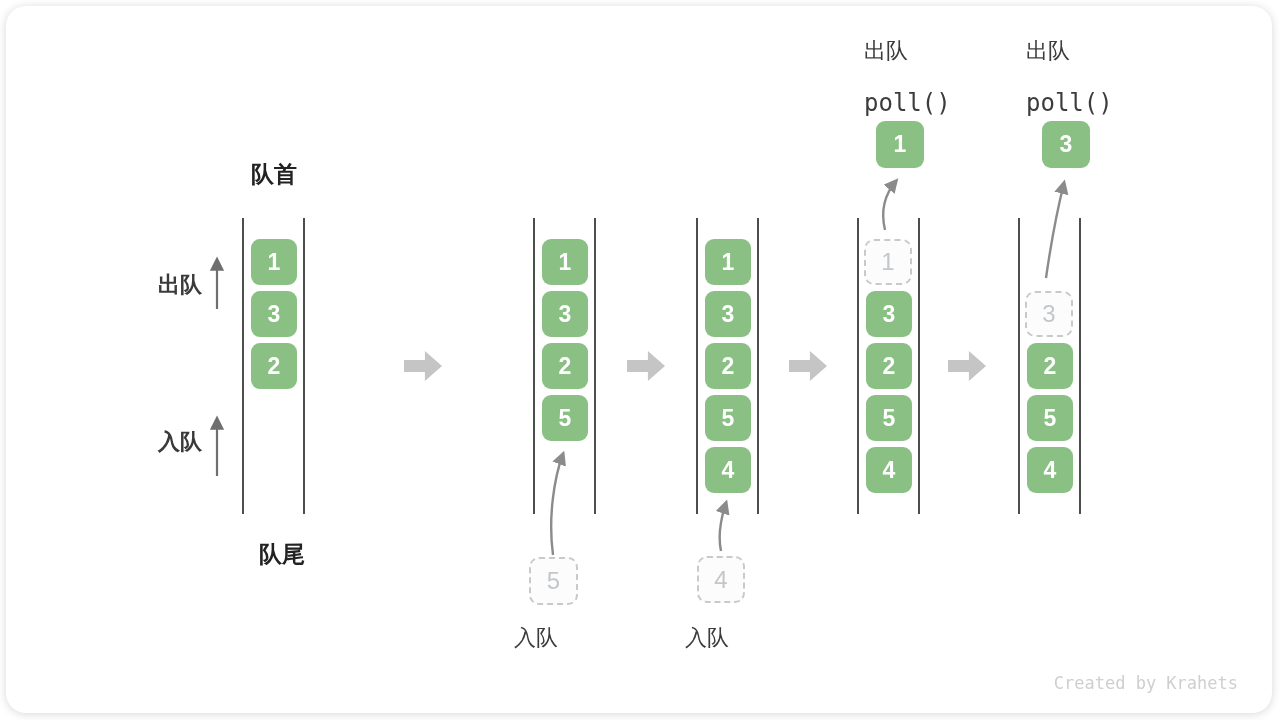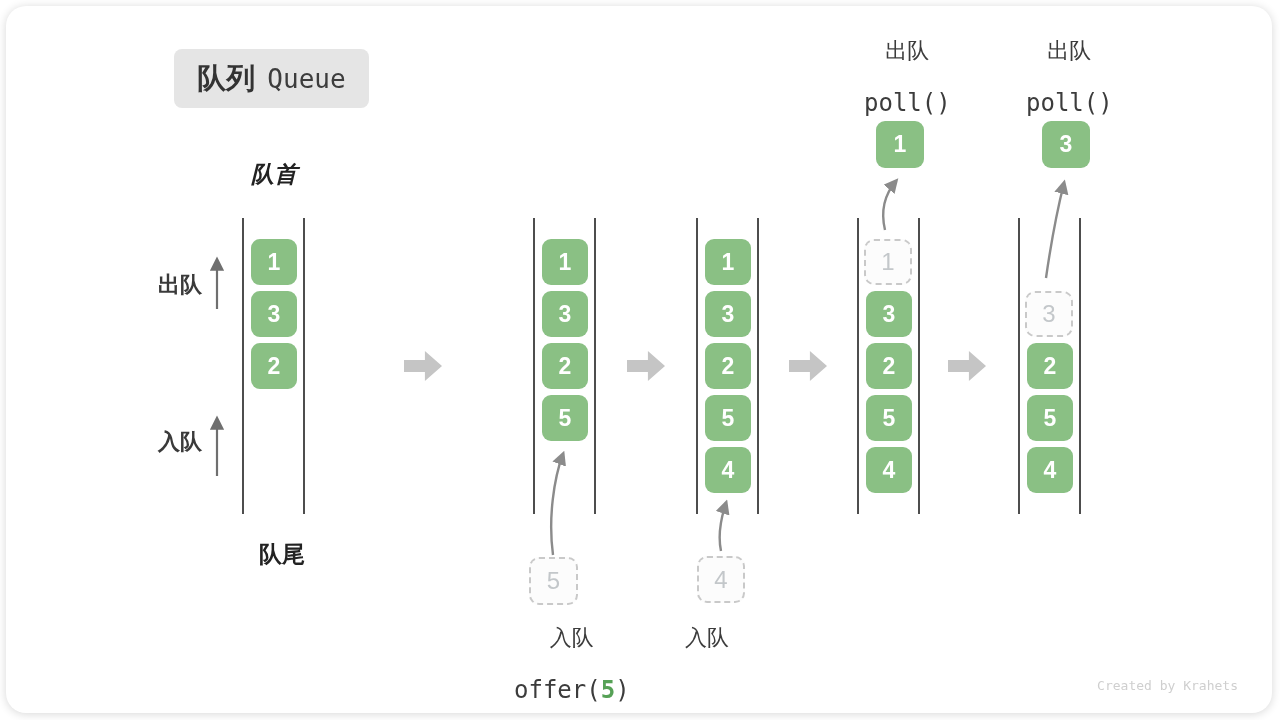--- a/index.html
+++ b/index.html
@@ -1,19 +1,19 @@
 <!DOCTYPE html>
 <html><head>
 <meta charset="utf-8">
 <style>
   html,body{margin:0;padding:0;background:#fff;width:1280px;height:720px;overflow:hidden;
     font-family:"Liberation Sans",sans-serif;}
   .card{position:absolute;left:6px;top:6px;width:1266px;height:707px;background:#fff;
     border-radius:20px;box-shadow:0 1px 10px rgba(0,0,0,.16);}
-  .abs{position:absolute;text-align:center;}
+  .abs{position:absolute;}
   
   .title-badge{left:168px;top:43px;width:195px;height:59px;background:#e5e5e5;border-radius:8px;
     display:flex;align-items:center;justify-content:center;gap:12px;}
   .title-zh{font-size:29px;font-weight:bold;color:#333;}
   .title-en{font-family:"DejaVu Sans Mono",monospace;font-size:26px;color:#3d3d3d;}
   
   .col-label{width:64px;text-align:center;font-size:23px;font-weight:bold;color:#222;}
   .side-label{font-size:22px;font-weight:bold;color:#3a3a3a;}
   
   .qcol{top:212px;width:63px;height:296px;border-left:2px solid #4d4d4d;border-right:2px solid #4d4d4d;
@@ -29,33 +29,29 @@
     font-size:24px;box-sizing:border-box;border-radius:10px;}
   
   .caption{line-height:37px;color:#3c3c3c;}
   .cap-zh{font-size:22px;}
   .cap-code{font-family:"DejaVu Sans Mono",monospace;font-size:24px;margin-top:16px;}
   .cap-code .arg{color:#56a156;font-weight:bold;}
   
   .flow-arrow{top:345px;width:38px;height:30px;background:#c5c5c5;
     clip-path:polygon(0 30%,55% 30%,55% 0,100% 50%,55% 100%,55% 70%,0 70%);}
   svg.overlay{position:absolute;left:0;top:0;width:1280px;height:720px;pointer-events:none;}
-  .watermark{right:34px;bottom:20px;font-family:"DejaVu Sans Mono",monospace;font-size:13px;color:#cfcfcf;}
+  .watermark{right:34px;bottom:20px;font-family:"DejaVu Sans Mono",monospace;font-size:17px;color:#cfcfcf;}
 </style>
 </head>
 <body>
 
 <div class="card">
 
-  <div class="abs title-badge">
-    <span class="title-zh">队列</span>
-    <span class="title-en">Queue</span>
-  </div>
 
-  <div class="abs col-label" style="left:236px;top:153px;font-style:italic;">队首</div>
+  <div class="abs col-label" style="left:236px;top:153px;">队首</div>
   <div class="abs col-label" style="left:244px;top:533px;">队尾</div>
 
   <div class="abs side-label" style="left:152px;top:264px;">出队</div>
   <div class="abs side-label" style="left:152px;top:421px;">入队</div>
 
   <div class="abs qcol" style="left:236px;">
       <div class="qbox" style="top: 21px;">1</div>
       <div class="qbox" style="top: 73px;">3</div>
       <div class="qbox" style="top: 125px;">2</div>
     </div>
@@ -92,21 +88,20 @@
   <div class="abs flow-arrow" style="left:942px;"></div>
 
   <div class="abs float-box dashed" style="left:523px;top:551px;width:49px;height:48px;">5</div>
   <div class="abs float-box dashed" style="left:691px;top:550px;">4</div>
 
   <div class="abs float-box" style="left:870px;top:115px;">1</div>
   <div class="abs float-box" style="left:1036px;top:115px;">3</div>
 
   <div class="abs caption" style="left:508px;top:613px;">
     <div class="cap-zh">入队</div>
-    <div class="cap-code"><span>offer(</span><span class="arg">5</span><span>)</span></div>
   </div>
   <div class="abs caption" style="left:679px;top:613px;">
     <div class="cap-zh">入队</div>
   </div>
 
   <div class="abs caption" style="left:858px;top:26px;">
     <div class="cap-zh">出队</div>
     <div class="cap-code">poll()</div>
   </div>
   <div class="abs caption" style="left:1020px;top:26px;">

